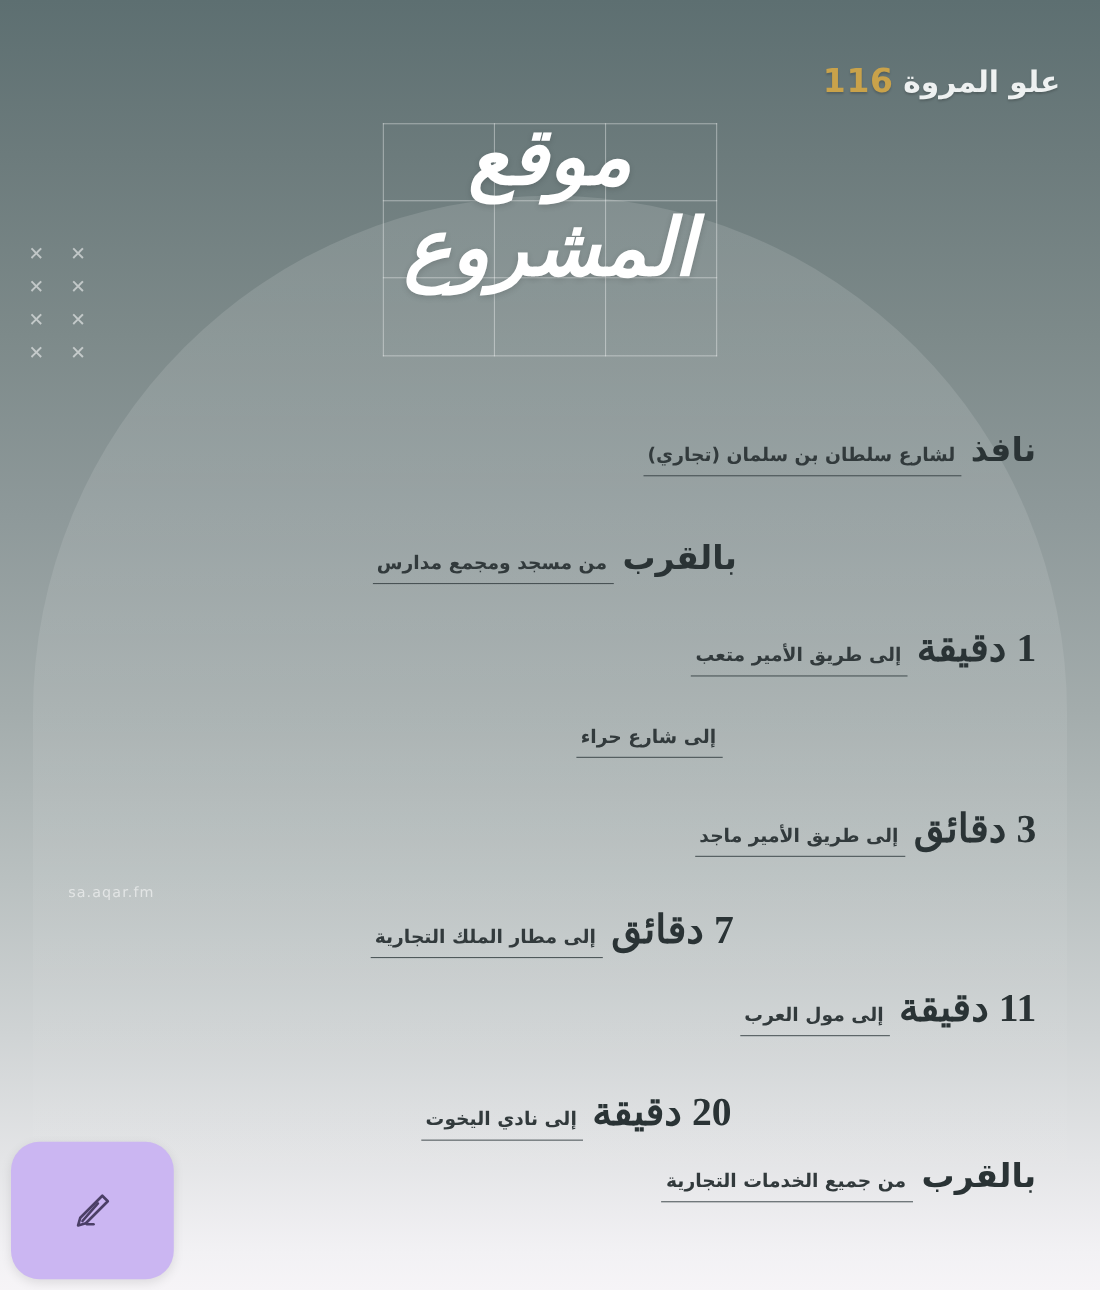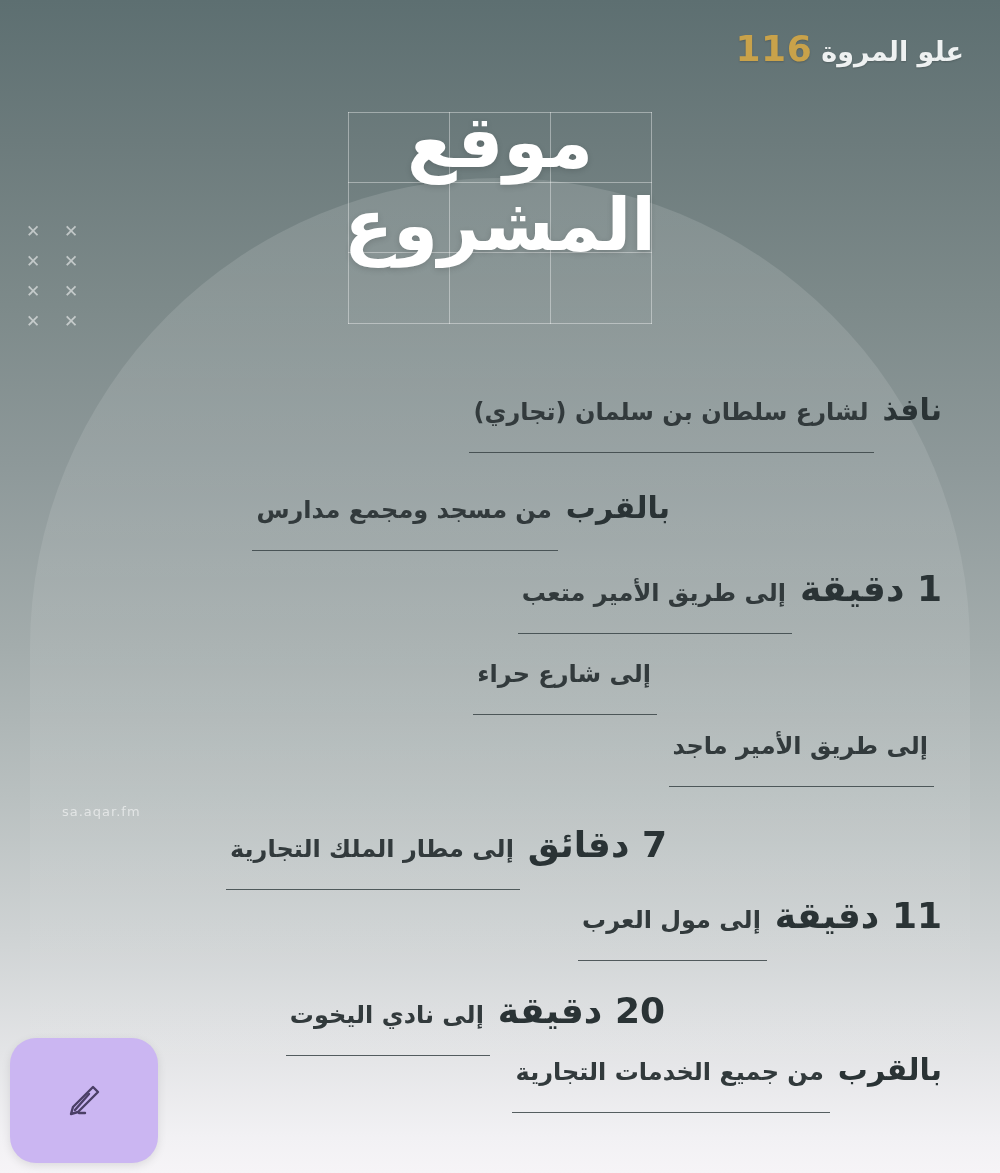--- a/index.html
+++ b/index.html
@@ -56,21 +56,21 @@
     direction: rtl;
     display: flex;
     align-items: baseline;
     gap: 9px;
     font-size: 27px;
     font-weight: bold;
     letter-spacing: 0.5px;
     color: #eef1f1;
     text-shadow: 0 1px 2px rgba(0,0,0,0.18);
   }
-  .brand .num { color: #c9a24a; font-size: 36px; font-weight: bold; }
+  .brand .num { color: #c9a24a; font-size: 30px; font-weight: bold; margin-top: 29px; }
 
   
   .title-wrap {
     position: absolute;
     top: 112px;
     left: 0;
     right: 0;
     display: flex;
     justify-content: center;
   }
@@ -91,20 +91,21 @@
     top: -6px;
     left: -130px;
     right: -130px;
     text-align: center;
     color: #ffffff;
     font-weight: bold;
     line-height: 1.02;
     font-size: 72px;
     letter-spacing: -1px;
     text-shadow: 0 2px 6px rgba(0,0,0,0.14);
+    font-style: italic;
   }
   .title-text .l2 { display: block; margin-top: 10px; }
 
   
   .xmarks {
     position: absolute;
     left: 14px;
     top: 216px;
     display: grid;
     grid-template-columns: repeat(2, 38px);
@@ -132,28 +133,29 @@
     white-space: nowrap;
   }
   .fact .lead {
     font-size: 30px;
     font-weight: bold;
     color: #2a3335;
     letter-spacing: -0.3px;
   }
   .fact .lead.big {
     font-size: 36px;
+    font-family: Liberation Serif, serif;
   }
   .fact .sub {
     position: relative;
     margin-right: 14px;
-    font-size: 24px;
+    font-size: 17px;
     font-weight: bold;
     color: #323a3c;
-    padding-bottom: 27px;
+    padding-bottom: 9px;
   }
   .fact .sub::after {
     content: "";
     position: absolute;
     right: -6px;
     left: -4px;
     bottom: 0;
     height: 1.5px;
     background: #3a4446;
     opacity: 0.85;
@@ -254,20 +256,21 @@
     <div class="fact" style="top:176px; right:18px;">
       <span class="lead big">1 دقيقة</span>
       <span class="sub">إلى طريق الأمير متعب</span>
     </div>
 
     <div class="fact" style="top:268px; right:295px;">
       <span class="sub">إلى شارع حراء</span>
     </div>
 
     <div class="fact" style="top:340px; right:18px;">
+      <span class="lead big">3 دقائق</span>
       <span class="sub">إلى طريق الأمير ماجد</span>
     </div>
 
     <div class="fact" style="top:432px; right:293px;">
       <span class="lead big">7 دقائق</span>
       <span class="sub">إلى مطار الملك التجارية</span>
     </div>
 
     <div class="fact" style="top:503px; right:18px;">
       <span class="lead big">11 دقيقة</span>

